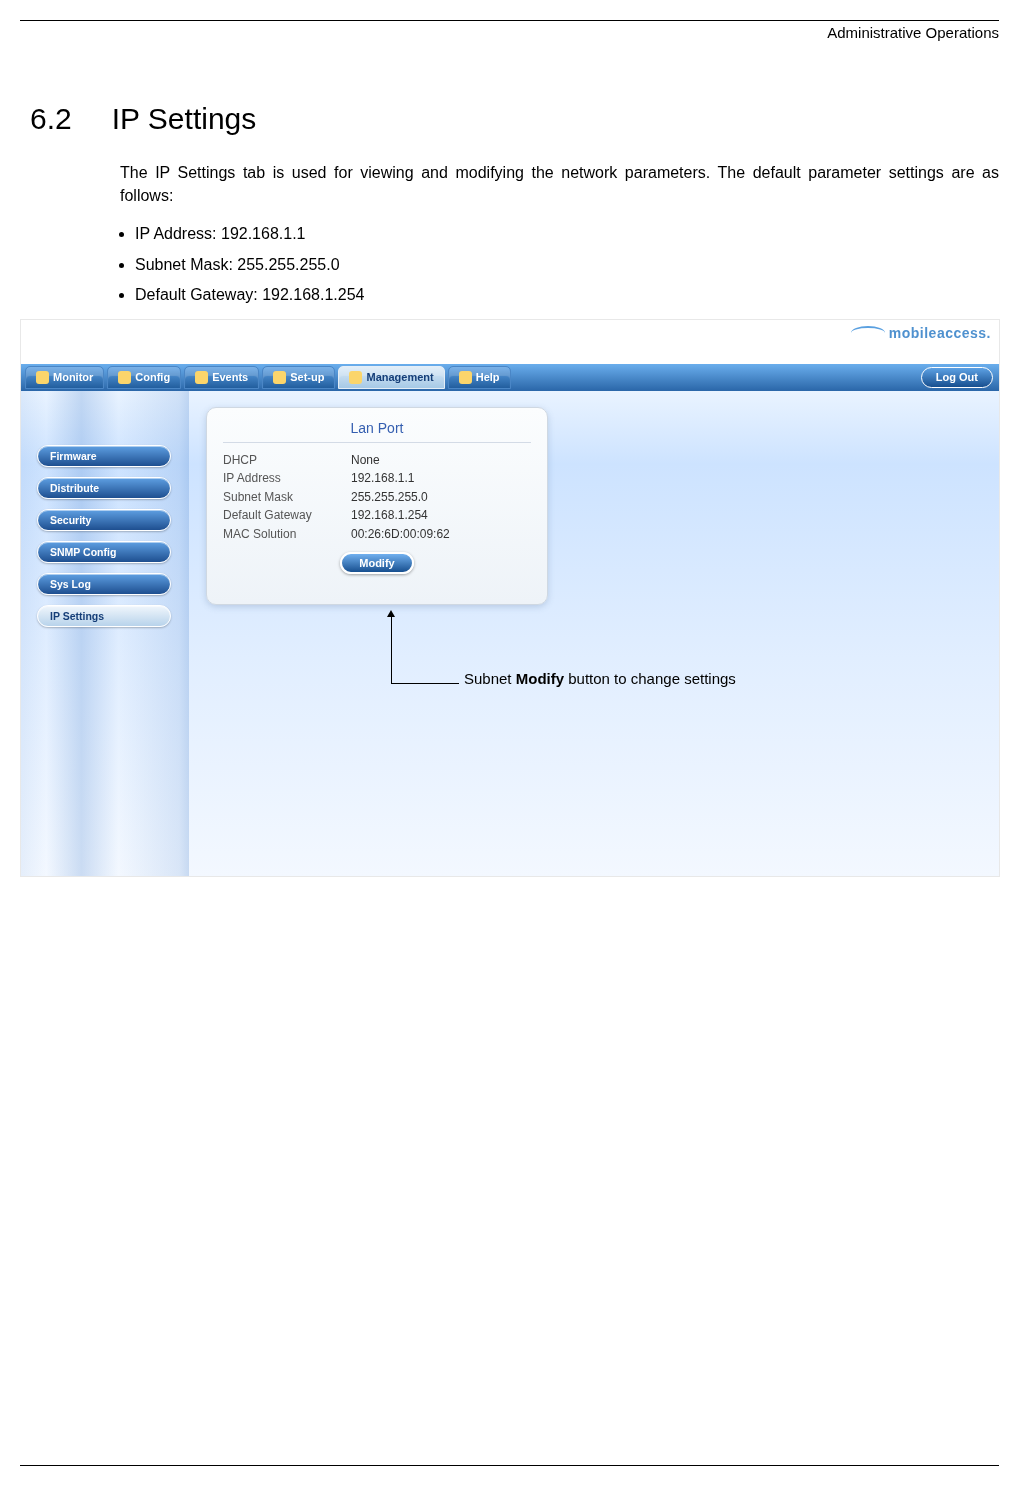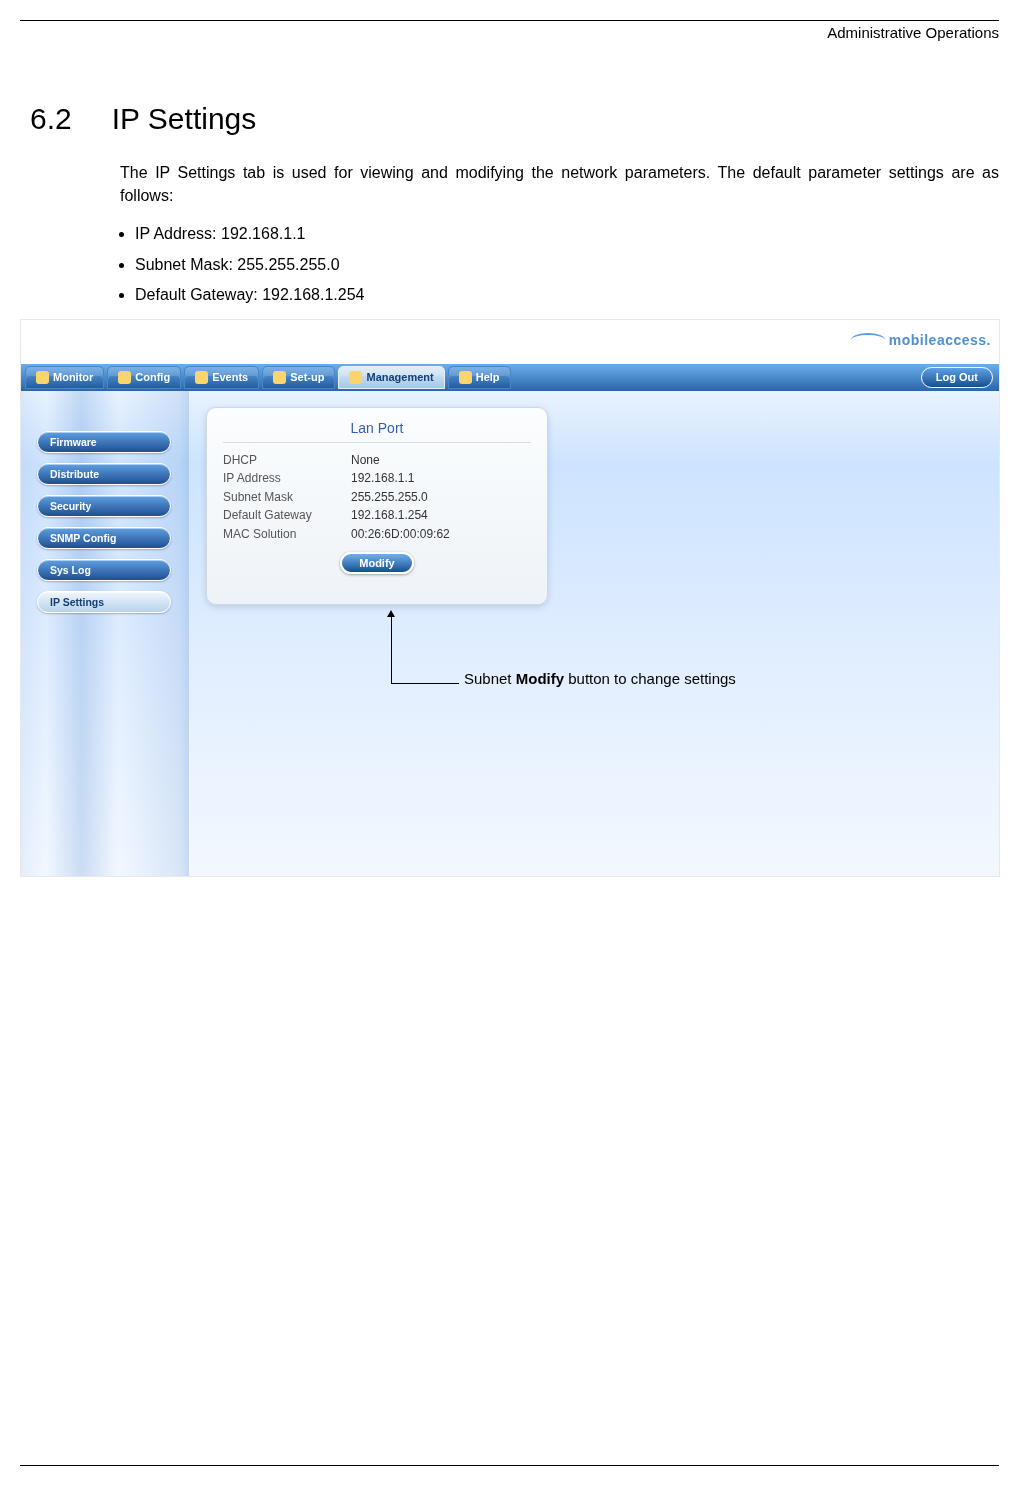--- a/index.html
+++ b/index.html
@@ -15,21 +15,21 @@
   .header-text { text-align: right; font-size: 15px; padding-bottom: 6px; }
   .section-heading { font-size: 30px; font-weight: 400; margin: 55px 0 25px 10px; display: flex; gap: 40px; }
   .body-text { font-size: 16px; margin: 0 0 12px 100px; text-align: justify; line-height: 1.45; }
   .body-list { margin-left: 115px; font-size: 16px; line-height: 1.9; }
   .body-list li { list-style: disc; margin-left: 0; }
   .screenshot {
     width: 980px; height: 558px; background: #fff; margin: 8px 0 0 0;
     border: 1px solid #e8e8e8; position: relative; overflow: hidden;
   }
   .logo-bar { height: 44px; background: #fff; position: relative; }
-  .logo { position: absolute; right: 8px; top: 11px; font-size: 14px; font-weight: bold; color: #4f91cf; letter-spacing: .5px; }
+  .logo { position: absolute; right: 8px; top: 4px; font-size: 14px; font-weight: bold; color: #4f91cf; letter-spacing: .5px; }
   .logo .swoosh { display: inline-block; width: 34px; height: 14px; border-top: 2px solid #5aa0e0; border-radius: 50% 50% 0 0; margin-right: 4px; transform: translateY(2px); }
   .nav-bar {
     height: 27px;
     background: linear-gradient(to bottom, #6aaeed 0%, #2a66a8 100%);
     display: flex; align-items: stretch; padding-left: 4px;
   }
   .nav-btn {
     height: 23px; margin-top: 2px; margin-right: 3px;
     border-radius: 5px 5px 0 0; padding: 0 10px;
     background: linear-gradient(to bottom, #5da1e4 0%, #225e9e 100%);
@@ -56,21 +56,21 @@
   }
   .sidebar {
     position: absolute; left: 0; top: 0; bottom: 0; width: 168px;
     background: linear-gradient(to right,
       rgba(60,120,200,.08) 0%,
       rgba(60,120,200,.00) 15%,
       rgba(60,120,200,.22) 36%,   
       rgba(60,120,200,.00) 58%,
       rgba(60,120,200,.14) 94%,
       rgba(60,120,200,.24) 100%);
-    padding-top: 40px;
+    padding-top: 54px;
   }
   .side-btn {
     margin: 0 18px 10px 16px; height: 22px; border-radius: 12px;
     border: 1px solid #fff; box-shadow: 0 1px 2px rgba(0,0,0,.25), inset 0 1px 0 rgba(255,255,255,.5);
     background: linear-gradient(to bottom, #5e9fe2 0%, #1e4f90 100%);
     color: #fff; font-size: 10.5px; font-weight: bold;
     display: flex; align-items: center; padding-left: 12px; cursor: pointer;
   }
   .side-btn.active {
     background: linear-gradient(to bottom, #f0f6fc 0%, #b8d3eb 100%);

